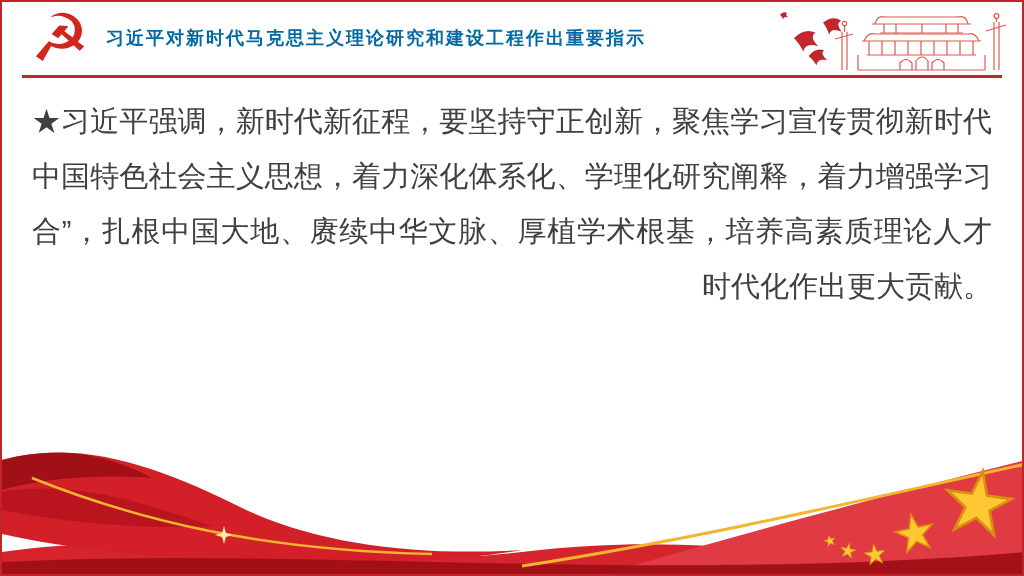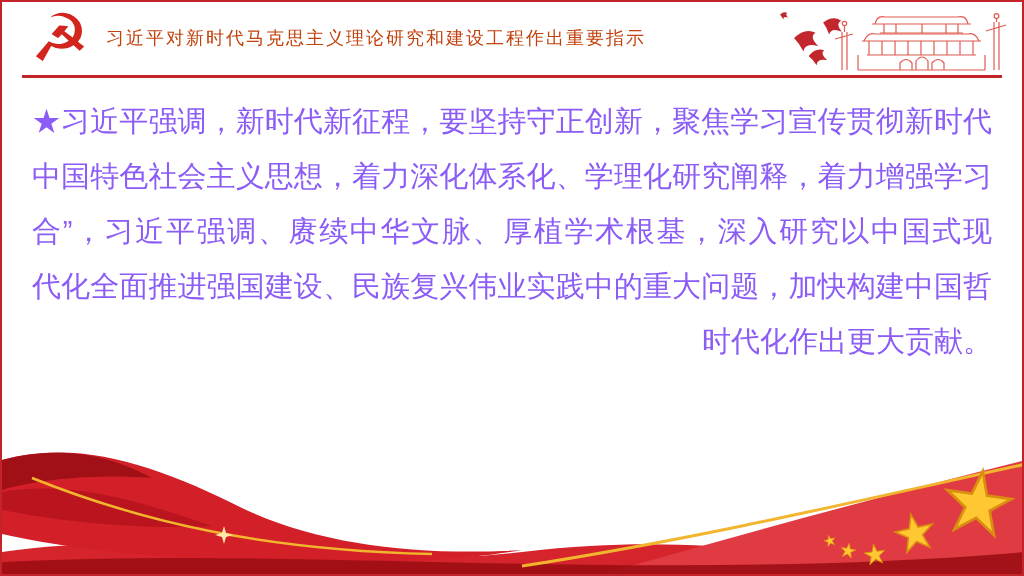--- a/index.html
+++ b/index.html
@@ -8,28 +8,28 @@
     border:2px solid #c3242a;box-sizing:border-box;overflow:hidden;
     font-family:"Liberation Sans",sans-serif;
   }
   
   .hdr{position:absolute;top:0;left:0;right:0;height:72px;display:flex;align-items:center;}
   .emblem{
     width:72px;margin-left:22px;font-size:66px;line-height:66px;color:#d1251d;
     text-align:center;flex:0 0 auto;
   }
   .hdr-title{
-    margin:0 0 0 10px;font-size:18px;font-weight:normal;color:#c2410c;
+    margin:0 0 0 10px;font-size:18px;font-weight:bold;color:#0369a1;
     letter-spacing:2px;white-space:nowrap;
   }
   .tam{position:absolute;top:6px;right:10px;width:240px;height:66px;}
   .divider{position:absolute;top:73px;left:20px;right:20px;height:3px;background:#c3242a;}
   
   .bodytext{
-    position:absolute;top:92px;left:30px;right:30px;color:#8b5cf6;
+    position:absolute;top:92px;left:30px;right:30px;color:#404040;
     font-size:29px;line-height:55px;font-weight:400;
   }
   .jline{text-align:justify;text-align-last:justify;}
   .lastline{text-align:right;}
   
   .ribbon{position:absolute;left:0;bottom:0;width:1024px;height:140px;display:block;}
 </style>
 </head>
 <body>
 
@@ -65,22 +65,21 @@
       <path d="M0,6 Q8,-2 16,2 Q11,5 18,12 Q8,9 7,16 Q4,10 0,6 Z" transform="translate(36,42) scale(1.0) rotate(-6)"></path>
       <path d="M0,6 Q8,-2 16,2 Q11,5 18,12 Q8,9 7,16 Q4,10 0,6 Z" transform="translate(8,4) scale(0.45)"></path>
     </g>
   </svg>
 
   <div class="divider"></div>
 
   <main class="bodytext">
     <div class="jline">★习近平强调，新时代新征程，要坚持守正创新，聚焦学习宣传贯彻新时代</div>
     <div class="jline">中国特色社会主义思想，着力深化体系化、学理化研究阐释，着力增强学习</div>
-    <div class="jline">合”，习近平强调、赓续中华文脉、厚植学术根基，深入研究以中国式现</div>
-    <div class="jline">代化全面推进强国建设、民族复兴伟业实践中的重大问题，加快构建中国哲</div>
+    <div class="jline">合”，扎根中国大地、赓续中华文脉、厚植学术根基，培养高素质理论人才</div>
     <div class="lastline">时代化作出更大贡献。</div>
   </main>
 
   <svg class="ribbon" viewBox="0 0 1024 140" preserveAspectRatio="none">
 
     <path d="M0,118 C180,92 330,140 520,118 C700,96 760,130 880,104 C950,88 1000,70 1024,58 L1024,140 L0,140 Z" fill="#d6242c"></path>
 
     <path d="M0,26 C80,4 160,34 240,74 C320,112 420,122 520,116 C380,140 120,128 0,100 Z" fill="#d31f28"></path>
 
     <path d="M0,26 C60,10 110,22 150,44 C100,40 40,44 0,56 Z" fill="#a01016"></path>

